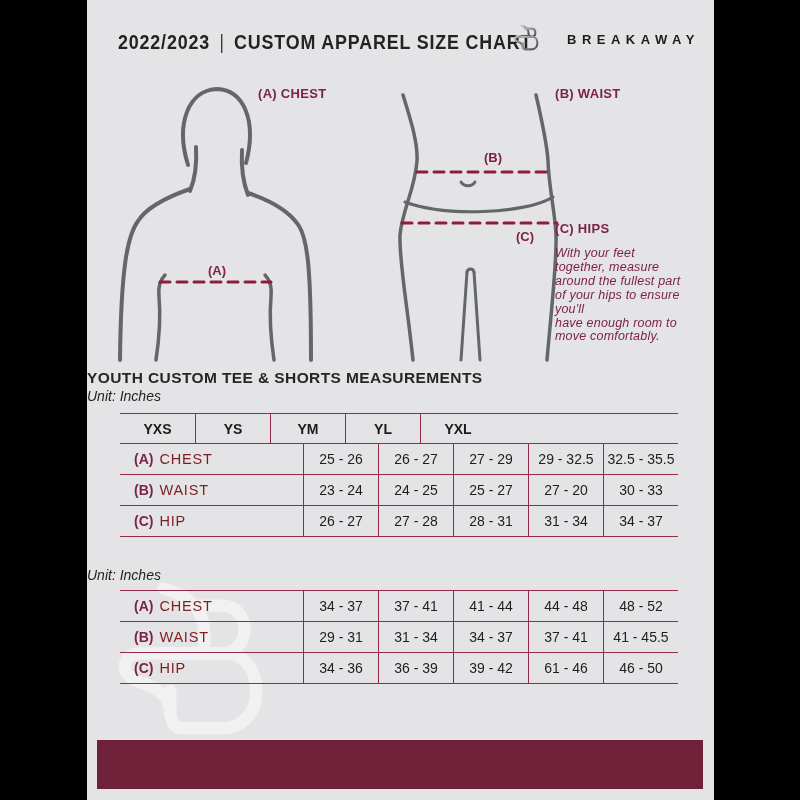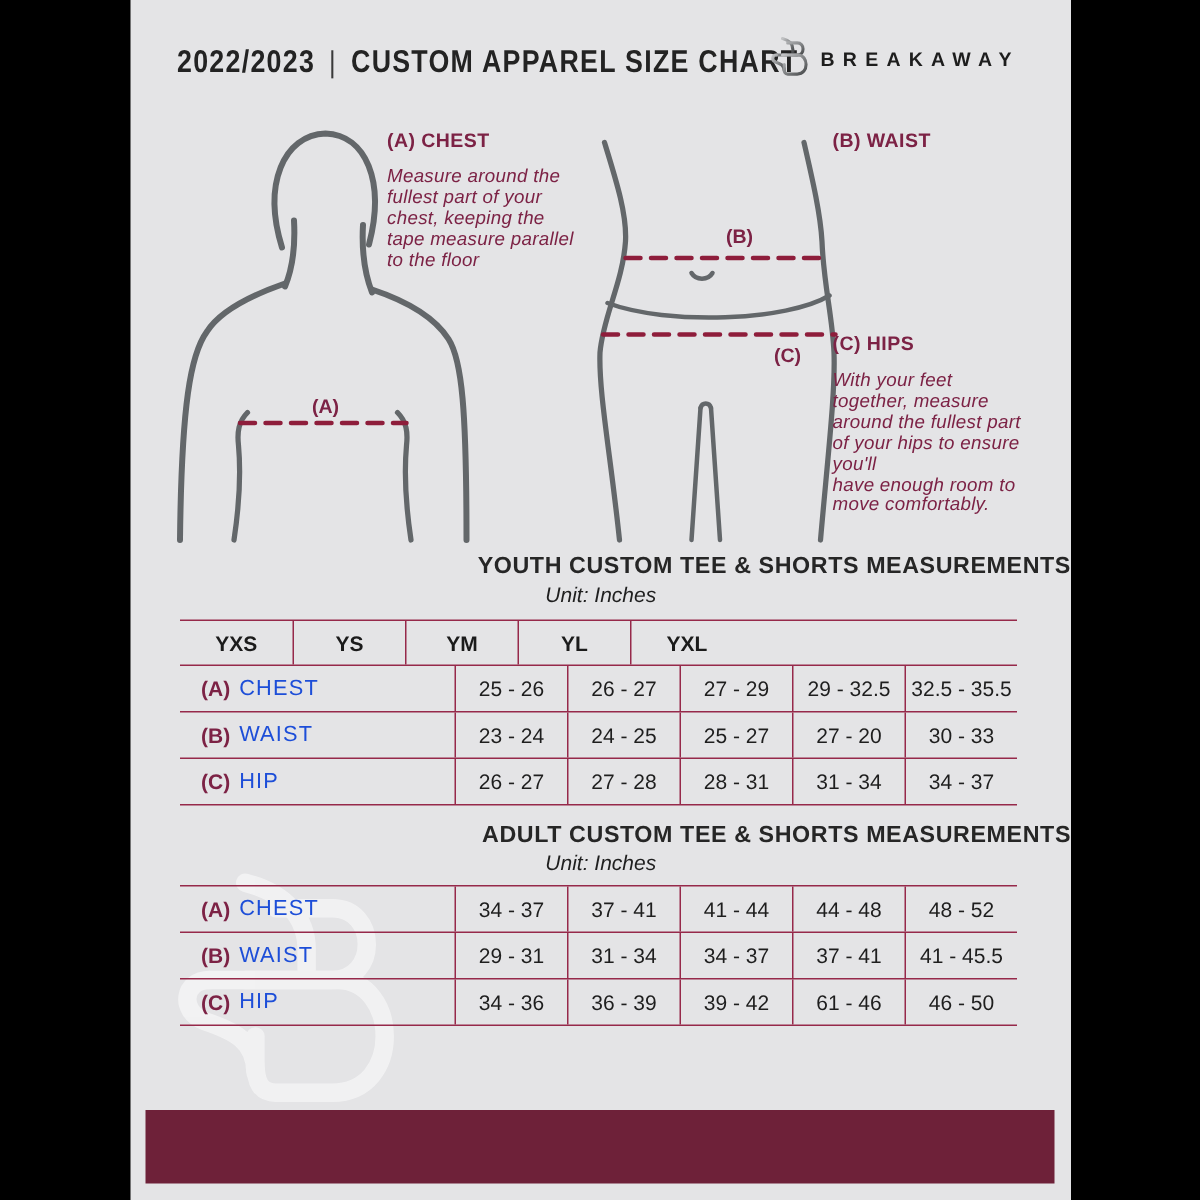--- a/index.html
+++ b/index.html
@@ -9,50 +9,50 @@
   *{margin:0;padding:0;box-sizing:border-box}
   body{width:800px;height:800px;background:var(--page);font-family:"Liberation Sans",sans-serif;overflow:hidden}
   .stage{position:relative;width:800px;height:800px;background:var(--page)}
   .doc{position:absolute;left:87px;top:0;width:627px;height:800px;background:var(--bg);overflow:hidden}
 
   
   .hdr-title{position:absolute;left:31px;top:30px;display:flex;gap:11px;align-items:baseline;
     transform:scaleX(.85);transform-origin:left center;white-space:nowrap;
     font-weight:700;font-size:21px;letter-spacing:1px;color:var(--ink)}
   .hdr-title .divider{font-weight:400;color:#3a3a3a;font-size:20px}
-  .brand{position:absolute;left:426px;top:22px;display:flex;align-items:center;gap:4px}
+  .brand{position:absolute;left:426px;top:22px;display:flex;align-items:center;gap:24px}
   .logo-svg{width:30px;height:34px}
   .brand-name{font-size:13px;font-weight:700;letter-spacing:5.5px;color:#1d1d1d;white-space:nowrap}
 
   
   .fig{position:absolute;overflow:visible}
   .fig path,.fig line{fill:none;stroke-linecap:round;stroke-linejoin:round}
   .body-line{stroke:var(--fig)}
   .dash-line{stroke:var(--dash);stroke-width:3;stroke-dasharray:10 7}
   .fig-label{font-family:"Liberation Sans",sans-serif;font-size:13px;font-weight:700;fill:var(--maroon)}
 
   
   .guide-head{position:absolute;font-size:13px;font-weight:800;letter-spacing:.3px;color:var(--maroon);white-space:nowrap}
   .guide-body{position:absolute;font-size:12.5px;line-height:13.9px;font-style:italic;color:var(--maroon);white-space:pre-line;letter-spacing:.2px}
 
   
-  .sec-title{position:absolute;left:0;width:627px;text-align:right;font-size:15.5px;font-weight:700;letter-spacing:.4px;color:#262626}
-  .sec-unit{position:absolute;left:0;width:627px;text-align:center;font-size:14px;font-style:italic;color:#1f1f1f}
+  .sec-title{position:absolute;left:0;width:627px;text-align:left;font-size:15.5px;font-weight:700;letter-spacing:.4px;color:#262626}
+  .sec-unit{position:absolute;left:0;width:627px;text-align:left;font-size:14px;font-style:italic;color:#1f1f1f}
 
   
   .tbl{position:absolute;left:33px;width:558px;border-bottom:1.5px solid var(--line)}
   .row{display:flex;border-top:1.5px solid var(--line);height:31px}
   .row.head{height:30px}
   .cell{width:75px;display:flex;align-items:center;justify-content:center;font-size:14px;color:#1e1e1e}
   .cell.label{width:183px;justify-content:flex-start;padding-left:14px}
   .cell + .cell{border-left:1.5px solid var(--line)}
   .cell.size{font-weight:700;font-size:14px;color:#1b1b1b}
   .cell.label .hdr-lbl{font-size:13.5px;letter-spacing:.8px;color:#3c3c3c}
   .pfx{color:var(--maroon);font-weight:700;margin-right:6px;font-size:14px}
-  .nm{font-size:14.5px;letter-spacing:.8px;color:#1d4ed8}
+  .nm{font-size:14.5px;letter-spacing:.8px;color:#7f1d1d}
 
   
   .watermark{position:absolute;left:25px;top:568px;width:178px;height:198px;opacity:.5;z-index:0}
   .layer{position:absolute;inset:0;z-index:1}
   .footer-bar{position:absolute;left:10px;top:740px;width:606px;height:49px;background:var(--bar);z-index:2}
 </style>
 </head>
 <body>
 
 <svg width="0" height="0" style="position:absolute" aria-hidden="true">
@@ -112,25 +112,20 @@
         <path class="body-line" stroke-width="3" d="M77 177 C78 173 83 173 84 177"></path>
         <path class="body-line" stroke-width="3" d="M77 177 C75 205 73 235 71 265"></path>
         <path class="body-line" stroke-width="3" d="M84 177 C86 205 88 235 90 265"></path>
         <line class="dash-line" x1="27" y1="77" x2="159" y2="77"></line>
         <line class="dash-line" x1="12" y1="128" x2="167" y2="128"></line>
         <text class="fig-label" x="103" y="67" text-anchor="middle">(B)</text>
         <text class="fig-label" x="135" y="146" text-anchor="middle">(C)</text>
       </svg>
 
       <div class="guide-head" style="left:171px;top:86px">(A) CHEST</div>
-      <div class="guide-body" style="left:171px;top:111px;width:158px">Measure around the
-fullest part of your
-chest, keeping the
-tape measure parallel
-to the floor</div>
 
       <div class="guide-head" style="left:468px;top:86px">(B) WAIST</div>
 
       <div class="guide-head" style="left:468px;top:221px">(C) HIPS</div>
       <div class="guide-body" style="left:468px;top:247px;width:160px">With your feet
 together, measure
 around the fullest part
 of your hips to ensure
 you'll
 have enough room to
@@ -175,21 +170,20 @@
             <span class="nm">HIP</span>
           </div>
           <div class="cell">26 - 27</div>
           <div class="cell">27 - 28</div>
           <div class="cell">28 - 31</div>
           <div class="cell">31 - 34</div>
           <div class="cell">34 - 37</div>
         </div>
       </div>
 
-      <div class="sec-title" style="top:548px">ADULT CUSTOM TEE &amp; SHORTS MEASUREMENTS</div>
       <div class="sec-unit" style="top:567px">Unit: Inches</div>
 
       <div class="tbl" style="top:590px">
         <div class="row">
           <div class="cell label">
             <span class="pfx">(A)</span>
             <span class="nm">CHEST</span>
           </div>
           <div class="cell">34 - 37</div>
           <div class="cell">37 - 41</div>

